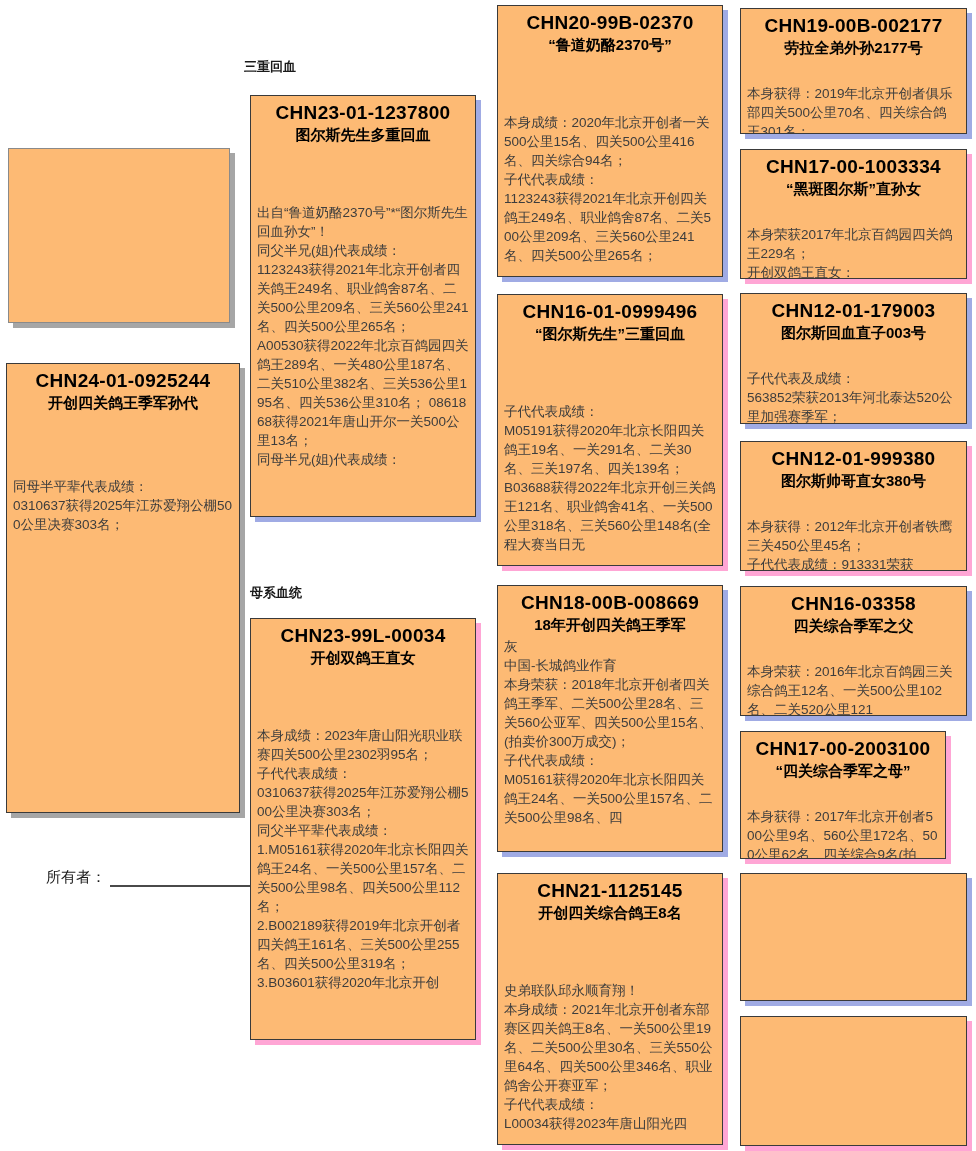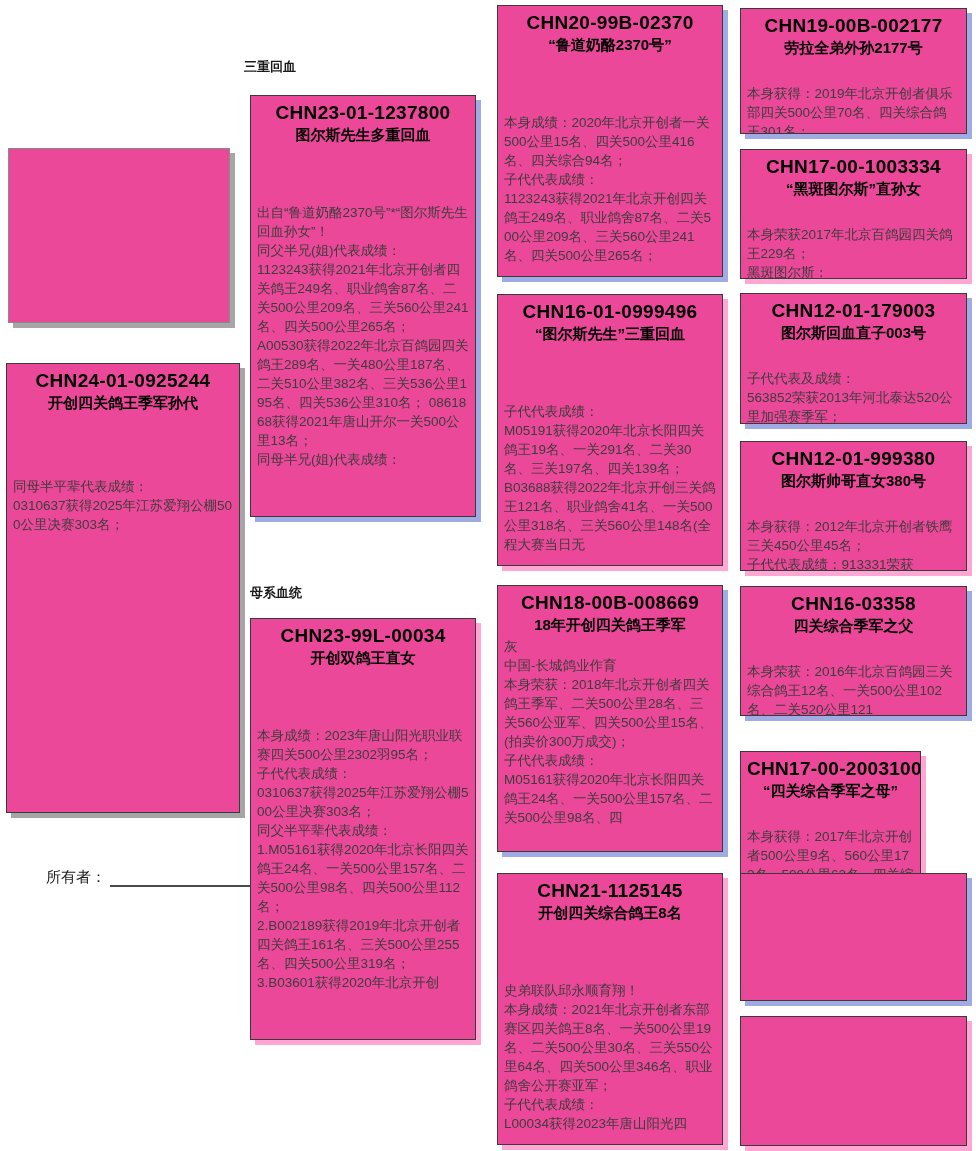--- a/index.html
+++ b/index.html
@@ -1,21 +1,21 @@
 <!DOCTYPE html>
 <html style="--male-shadow: #a0abe4; --female-shadow: #ffa6d5; --neutral-shadow: #a6a6a6;"><head>
 <meta charset="utf-8">
 <style>
   html,body{margin:0;padding:0;background:#ffffff;}
   #stage{
     position:relative;width:976px;height:1151px;background:#ffffff;
     font-family:"Liberation Sans","DejaVu Sans",sans-serif;overflow:hidden;
   }
   .box{
-    position:absolute;background:#ec4899;border:1px solid #3a3a3a;
+    position:absolute;background:#fdba74;border:1px solid #3a3a3a;
     box-sizing:border-box;padding:3px 6px;overflow:hidden;
     box-shadow:5px 5px 0 0 var(--sc,#a6a6a6);
   }
   .box.male{--sc:var(--male-shadow)}
   .box.female{--sc:var(--female-shadow)}
   .box.neutral{--sc:var(--neutral-shadow)}
   .box.lightborder{border-color:#8a8a8a;}
   .ring{
     font-weight:bold;font-size:19px;line-height:24px;text-align:center;
     color:#000;letter-spacing:.3px;white-space:nowrap;margin-top:2px;
@@ -171,21 +171,21 @@
 
   <div class="box female" style="left:740px;top:149px;width:227px;height:130px">
     <span class="clip">
       <svg viewBox="0 0 24 24">
           <path d="M21.44 11.05l-9.19 9.19a6 6 0 1 1-8.49-8.49l9.19-9.19a4 4 0 0 1 5.66 5.66l-9.2 9.19a2 2 0 0 1-2.83-2.83l8.49-8.48" fill="none" stroke="#8f8f8f" stroke-width="2.2" stroke-linecap="round"></path>
         </svg>
     </span>
     <div class="ring">CHN17-00-1003334</div>
     <div class="pname">“黑斑图尔斯”直孙女</div>
     <div class="body gap-sm">本身荣获2017年北京百鸽园四关鸽王229名；
-黑斑图尔斯：</div>
+开创双鸽王直女：</div>
   </div>
 
   <div class="box male" style="left:740px;top:293px;width:227px;height:131px">
     <span class="clip">
       <svg viewBox="0 0 24 24">
           <path d="M21.44 11.05l-9.19 9.19a6 6 0 1 1-8.49-8.49l9.19-9.19a4 4 0 0 1 5.66 5.66l-9.2 9.19a2 2 0 0 1-2.83-2.83l8.49-8.48" fill="none" stroke="#8f8f8f" stroke-width="2.2" stroke-linecap="round"></path>
         </svg>
     </span>
     <div class="ring">CHN12-01-179003</div>
     <div class="pname">图尔斯回血直子003号</div>
@@ -209,21 +209,21 @@
     <span class="clip">
       <svg viewBox="0 0 24 24">
           <path d="M21.44 11.05l-9.19 9.19a6 6 0 1 1-8.49-8.49l9.19-9.19a4 4 0 0 1 5.66 5.66l-9.2 9.19a2 2 0 0 1-2.83-2.83l8.49-8.48" fill="none" stroke="#8f8f8f" stroke-width="2.2" stroke-linecap="round"></path>
         </svg>
     </span>
     <div class="ring">CHN16-03358</div>
     <div class="pname">四关综合季军之父</div>
     <div class="body gap-sm">本身荣获：2016年北京百鸽园三关综合鸽王12名、一关500公里102名、二关520公里121</div>
   </div>
 
-  <div class="box female" style="left:740px;top:751px;width:181px;height:128px">
+  <div class="box female" style="left:740px;top:731px;width:206px;height:128px">
     <span class="clip">
       <svg viewBox="0 0 24 24">
           <path d="M21.44 11.05l-9.19 9.19a6 6 0 1 1-8.49-8.49l9.19-9.19a4 4 0 0 1 5.66 5.66l-9.2 9.19a2 2 0 0 1-2.83-2.83l8.49-8.48" fill="none" stroke="#8f8f8f" stroke-width="2.2" stroke-linecap="round"></path>
         </svg>
     </span>
     <div class="ring">CHN17-00-2003100</div>
     <div class="pname">“四关综合季军之母”</div>
     <div class="body gap-sm">本身获得：2017年北京开创者500公里9名、560公里172名、500公里62名、四关综合9名(拍</div>
   </div>
 

